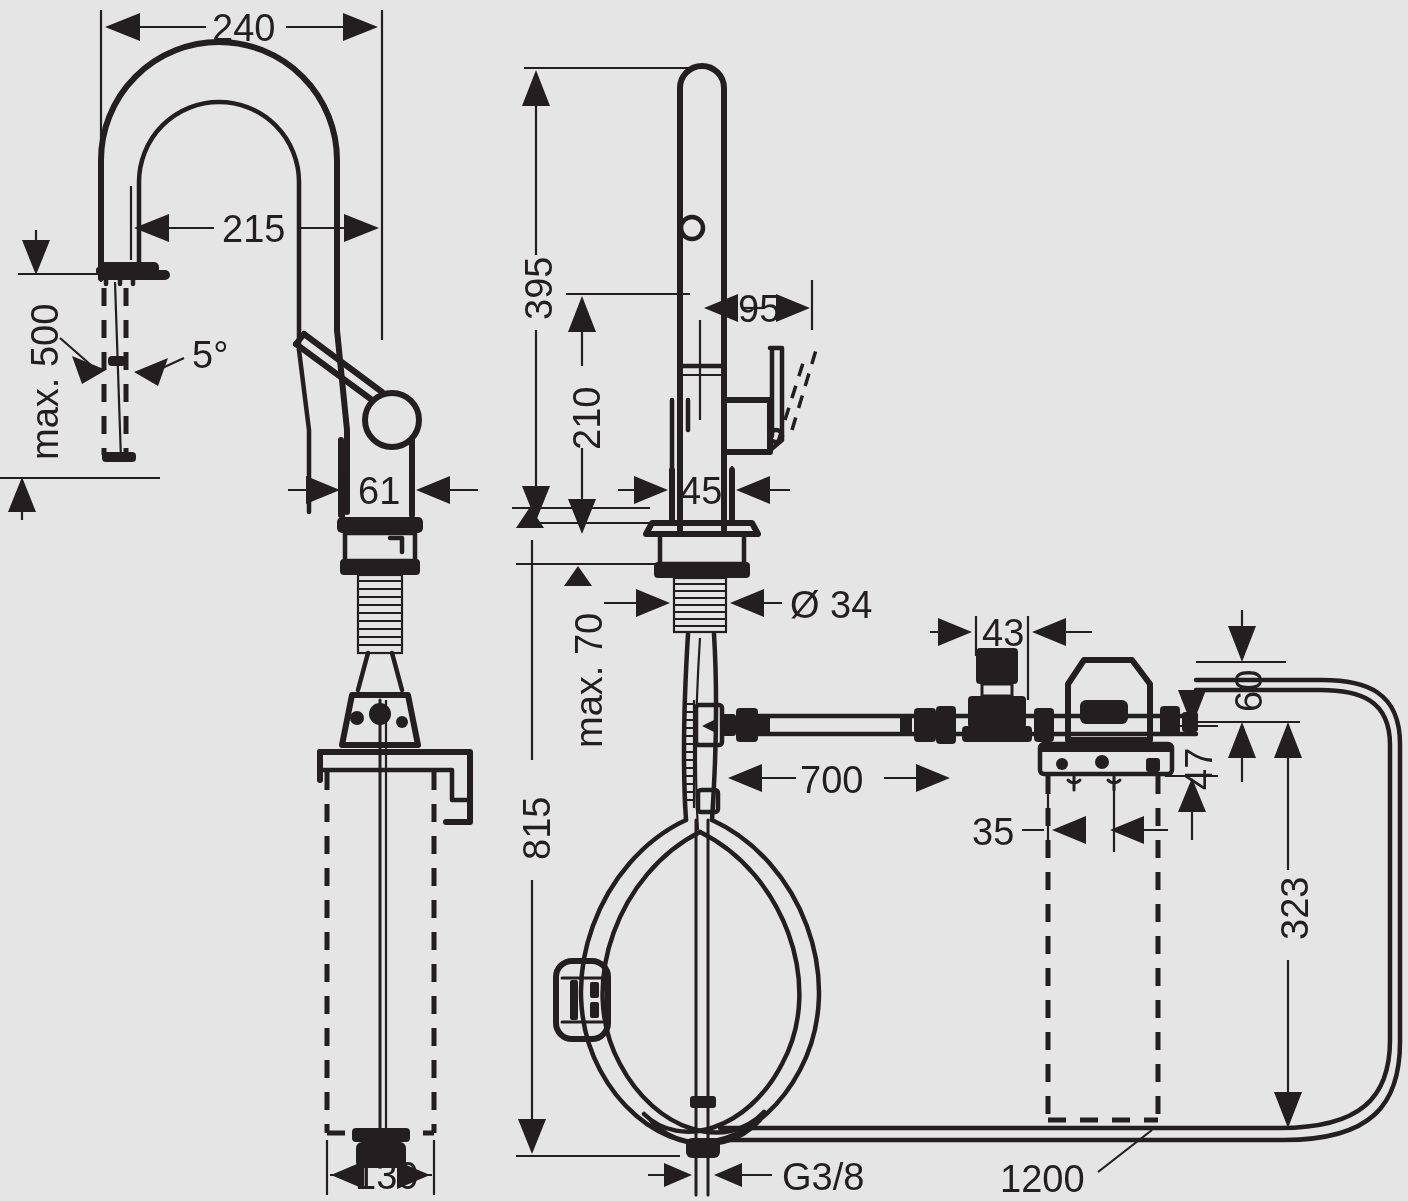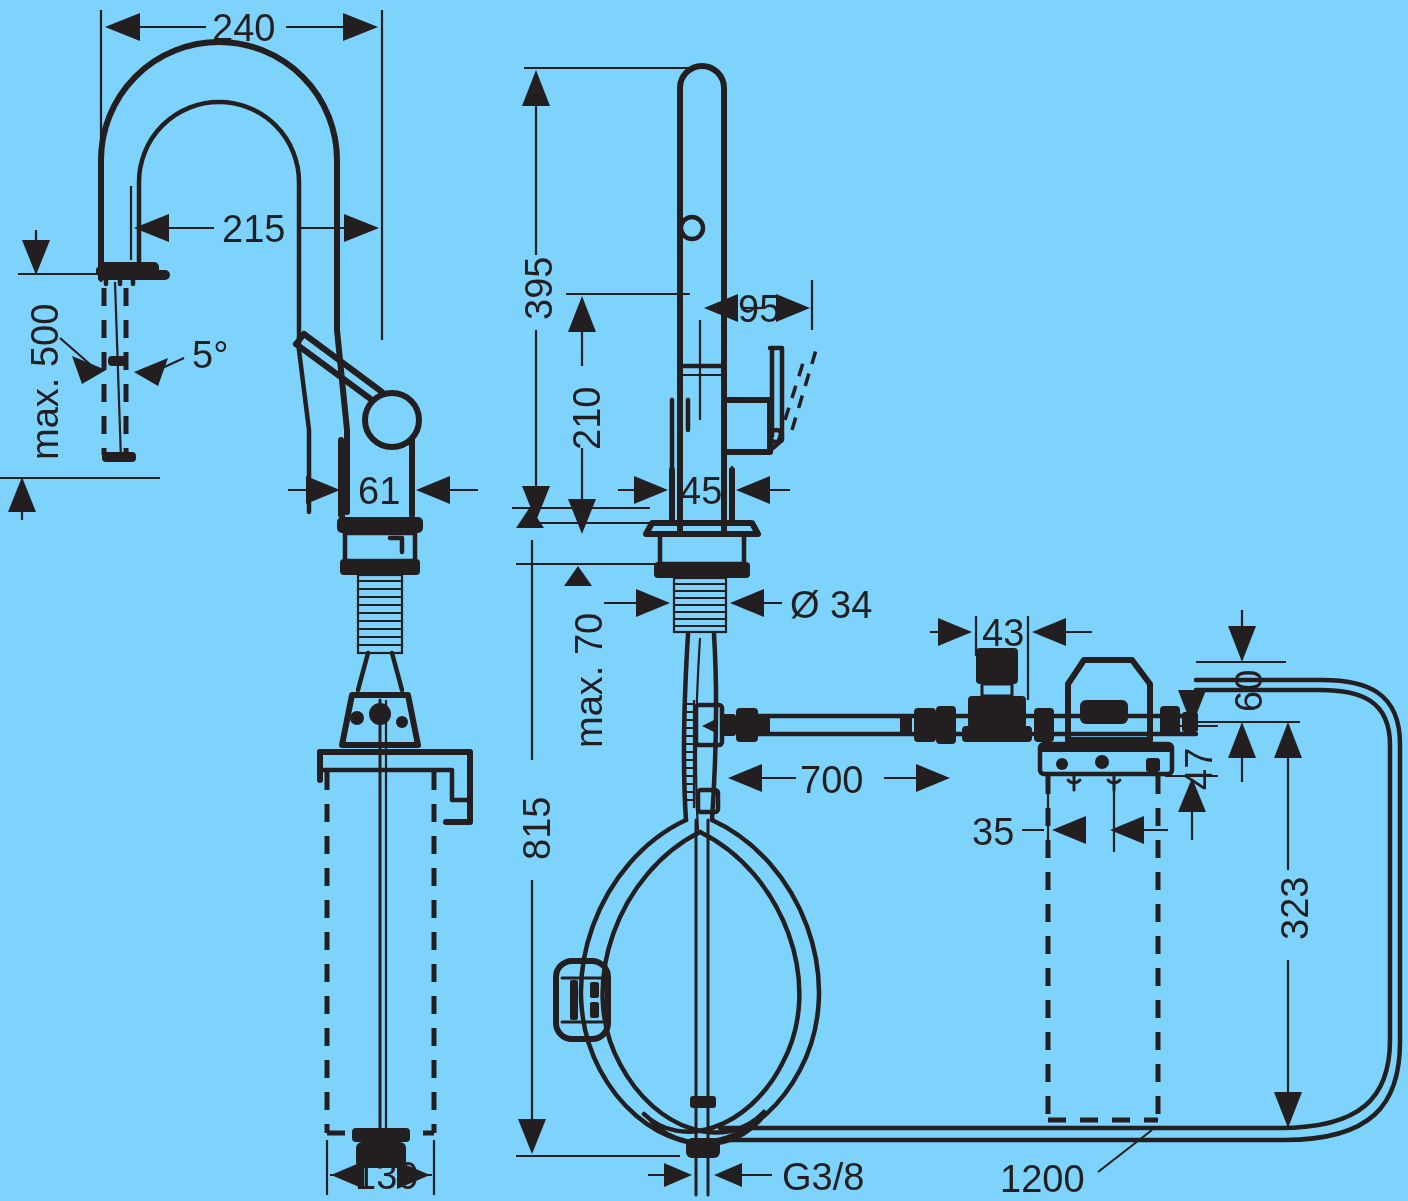--- a/index.html
+++ b/index.html
@@ -1,18 +1,18 @@
 <!DOCTYPE html>
 <html><head>
 <meta charset="utf-8">
 <style>
   html,body{margin:0;padding:0;background:#ffffff;}
   body{width:1408px;height:1201px;overflow:hidden;
        font-family:"Liberation Sans","DejaVu Sans",sans-serif;}
-  #stage{position:relative;width:1408px;height:1201px;background:#7dd3fc;}
+  #stage{position:relative;width:1408px;height:1201px;background:#e5e5e5;}
   svg{display:block;}
   .dimtext{font-family:"Liberation Sans","DejaVu Sans",sans-serif;
            font-size:38px;fill:#231f20;}
 </style>
 </head>
 <body>
 
 <div id="stage">
 <svg width="1408" height="1201" viewBox="0 0 1408 1201">
   <defs>

